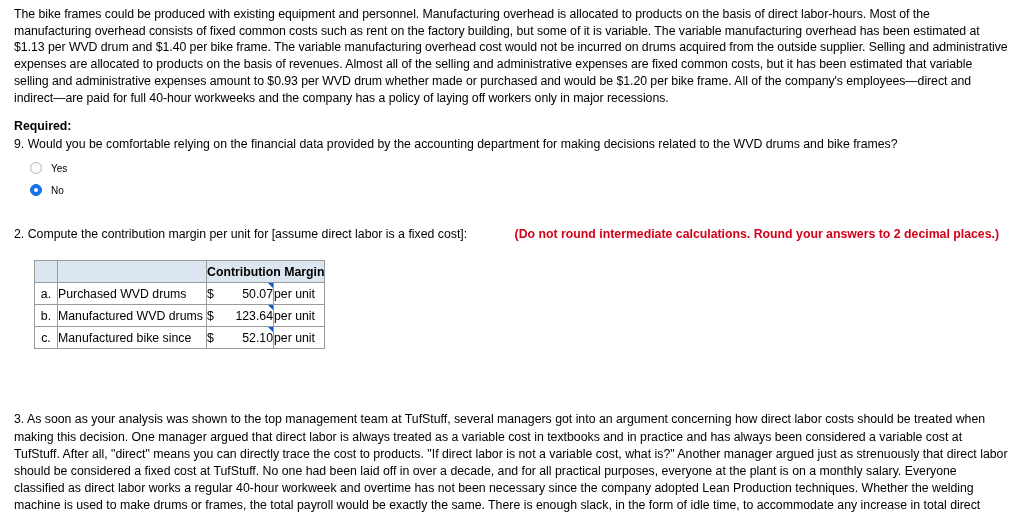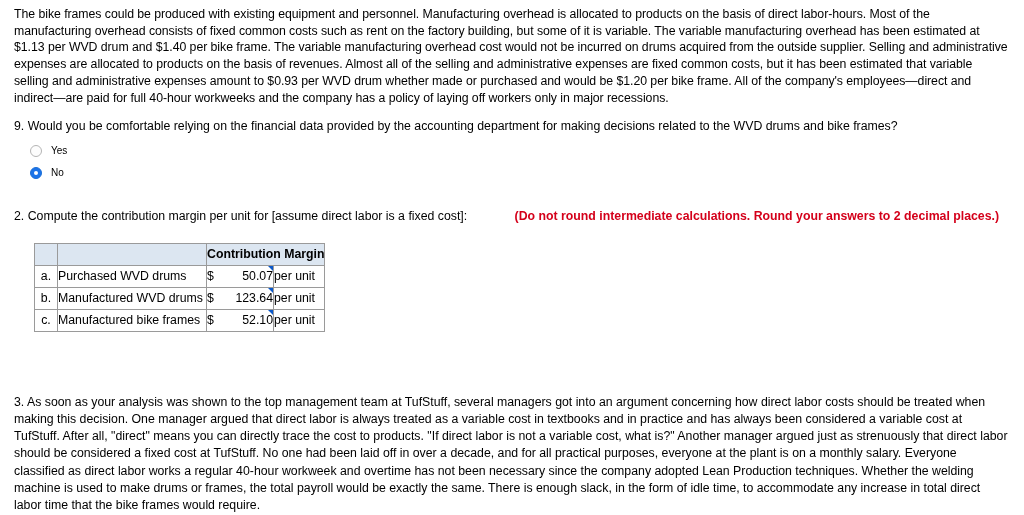--- a/index.html
+++ b/index.html
@@ -159,20 +159,21 @@
 </head>
 <body>
 
 <div class="page">
 
   <div class="intro-block">
     <p class="para">The bike frames could be produced with existing equipment and personnel. Manufacturing overhead is allocated to products on the basis of direct labor-hours. Most of the manufacturing overhead consists of fixed common costs such as rent on the factory building, but some of it is variable. The variable manufacturing overhead has been estimated at $1.13 per WVD drum and $1.40 per bike frame. The variable manufacturing overhead cost would not be incurred on drums acquired from the outside supplier. Selling and administrative expenses are allocated to products on the basis of revenues. Almost all of the selling and administrative expenses are fixed common costs, but it has been estimated that variable selling and administrative expenses amount to $0.93 per WVD drum whether made or purchased and would be $1.20 per bike frame. All of the company's employees—direct and indirect—are paid for full 40-hour workweeks and the company has a policy of laying off workers only in major recessions.</p>
   </div>
 
   <div>
+    <div class="required-head">Required:</div>
     <div class="q1">9. Would you be comfortable relying on the financial data provided by the accounting department for making decisions related to the WVD drums and bike frames?</div>
 
     <div class="radio-group">
       <div class="radio-row">
         <span class="radio"></span>
         <span class="radio-label">Yes</span>
       </div>
       <div class="radio-row">
         <span class="radio selected"></span>
         <span class="radio-label">No</span>
@@ -209,21 +210,21 @@
         <td class="rowname">Manufactured WVD drums</td>
         <td class="dollar">$</td>
         <td class="amount valcell">
           <span>123.64</span>
           <span class="corner"></span>
         </td>
         <td class="unit">per unit</td>
       </tr>
       <tr>
         <td class="rowlbl">c.</td>
-        <td class="rowname">Manufactured bike frames</td>
+        <td class="rowname">Manufactured bike since</td>
         <td class="dollar">$</td>
         <td class="amount valcell">
           <span>52.10</span>
           <span class="corner"></span>
         </td>
         <td class="unit">per unit</td>
       </tr>
     </tbody>
   </table>
 

